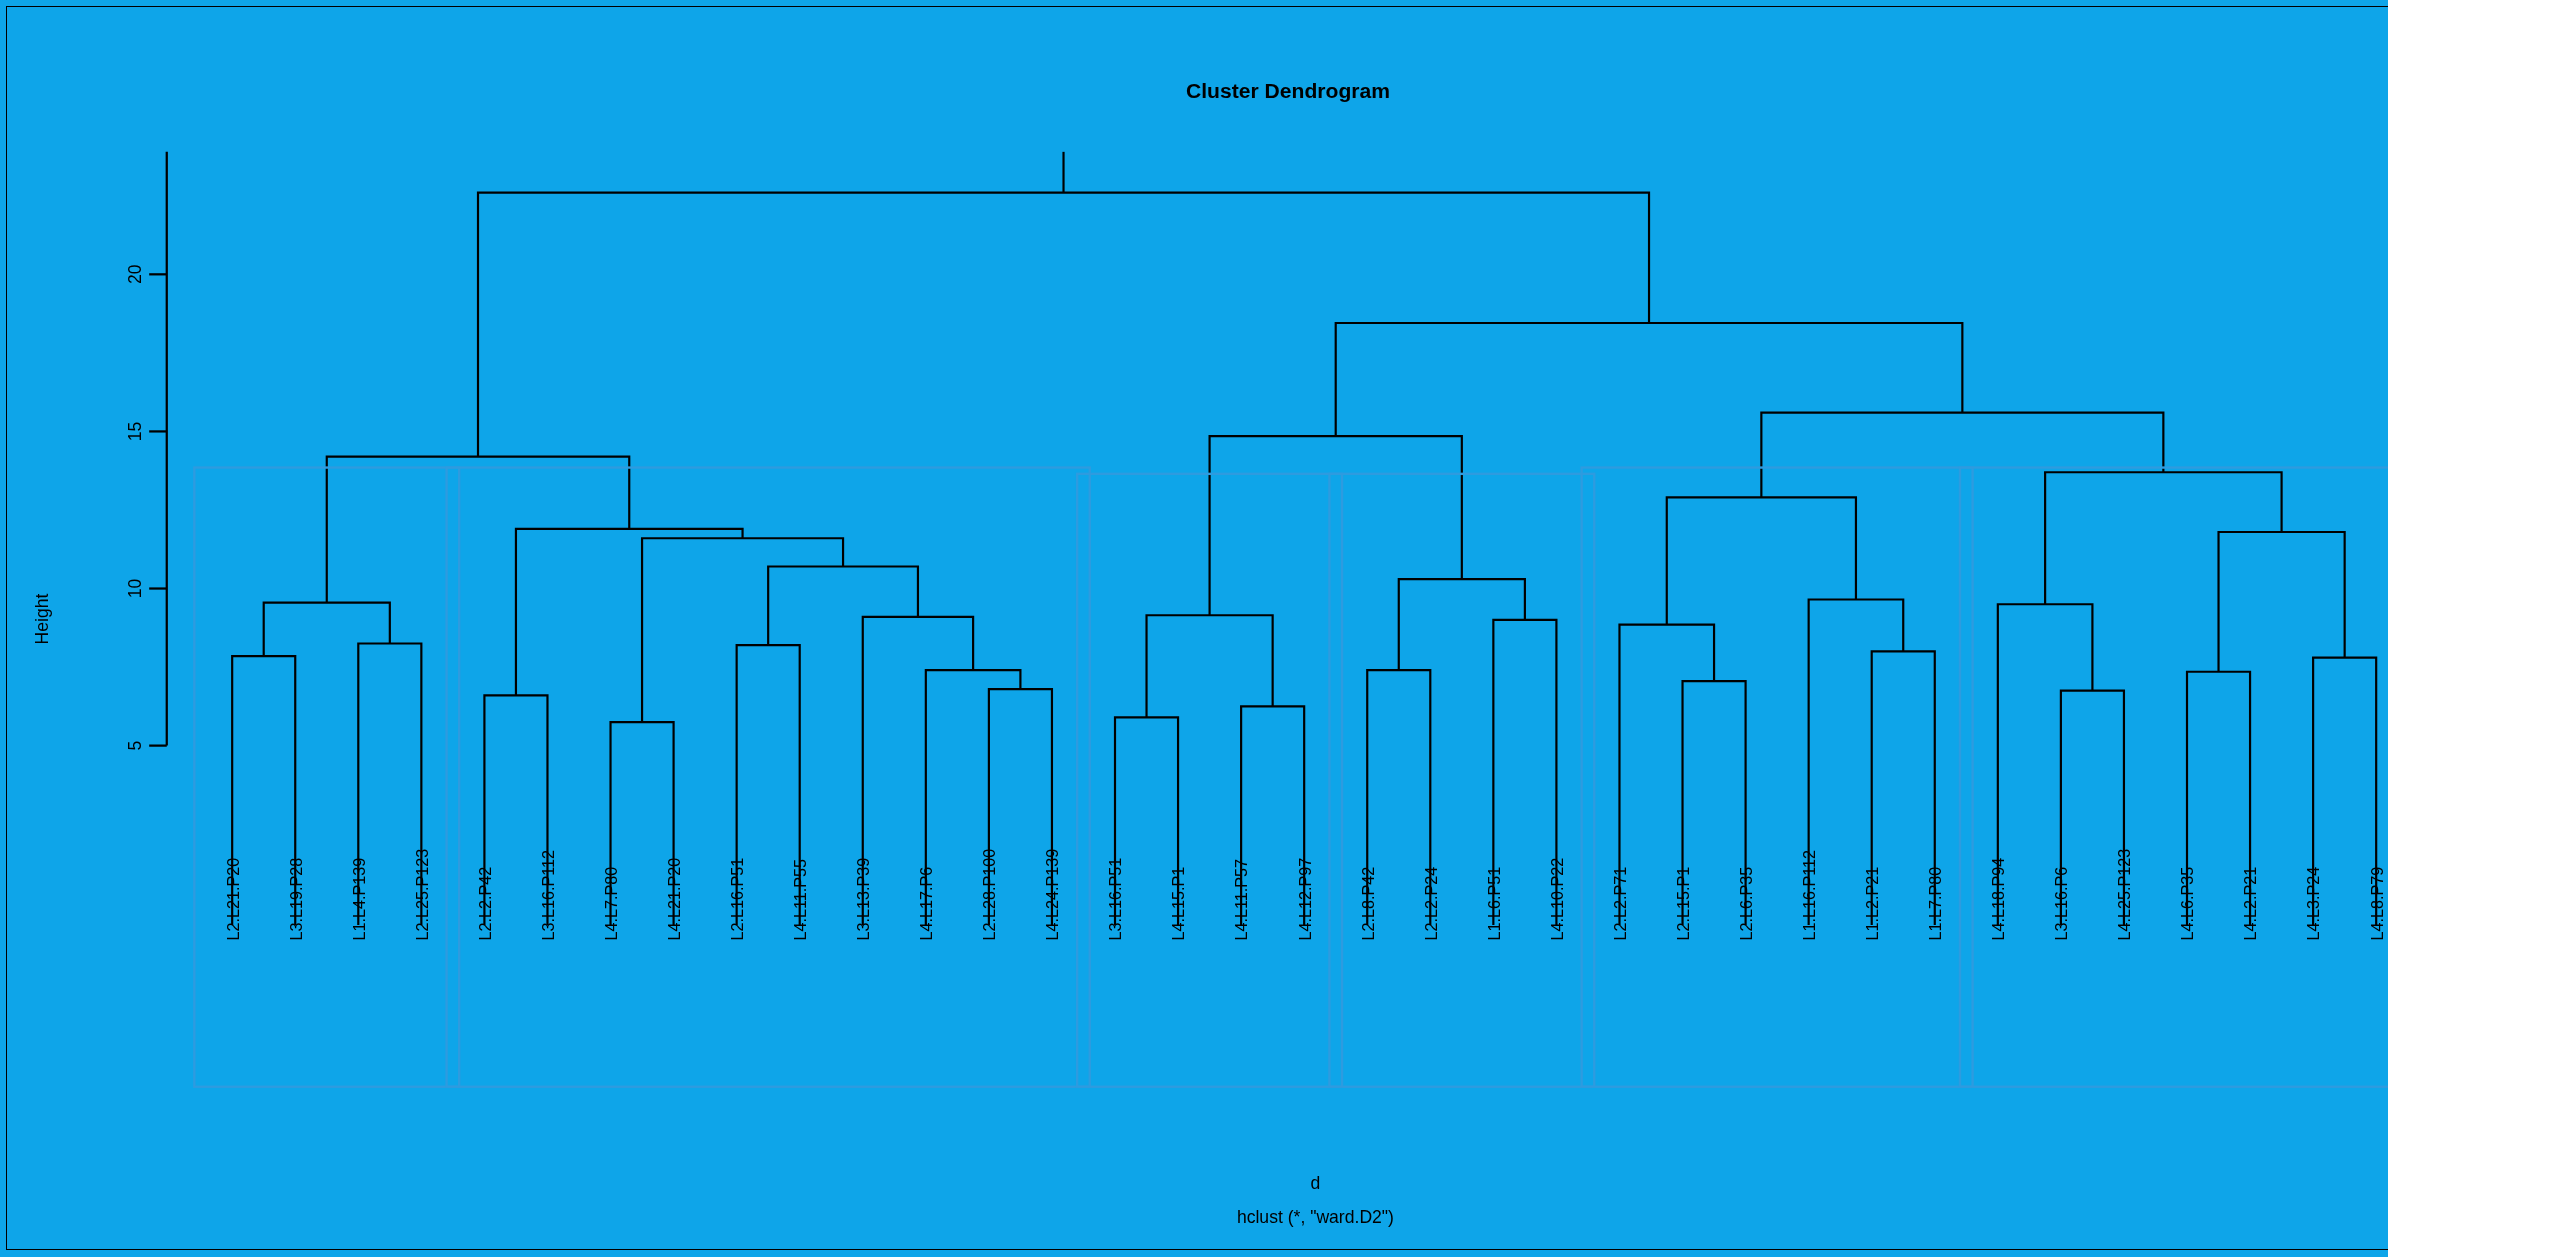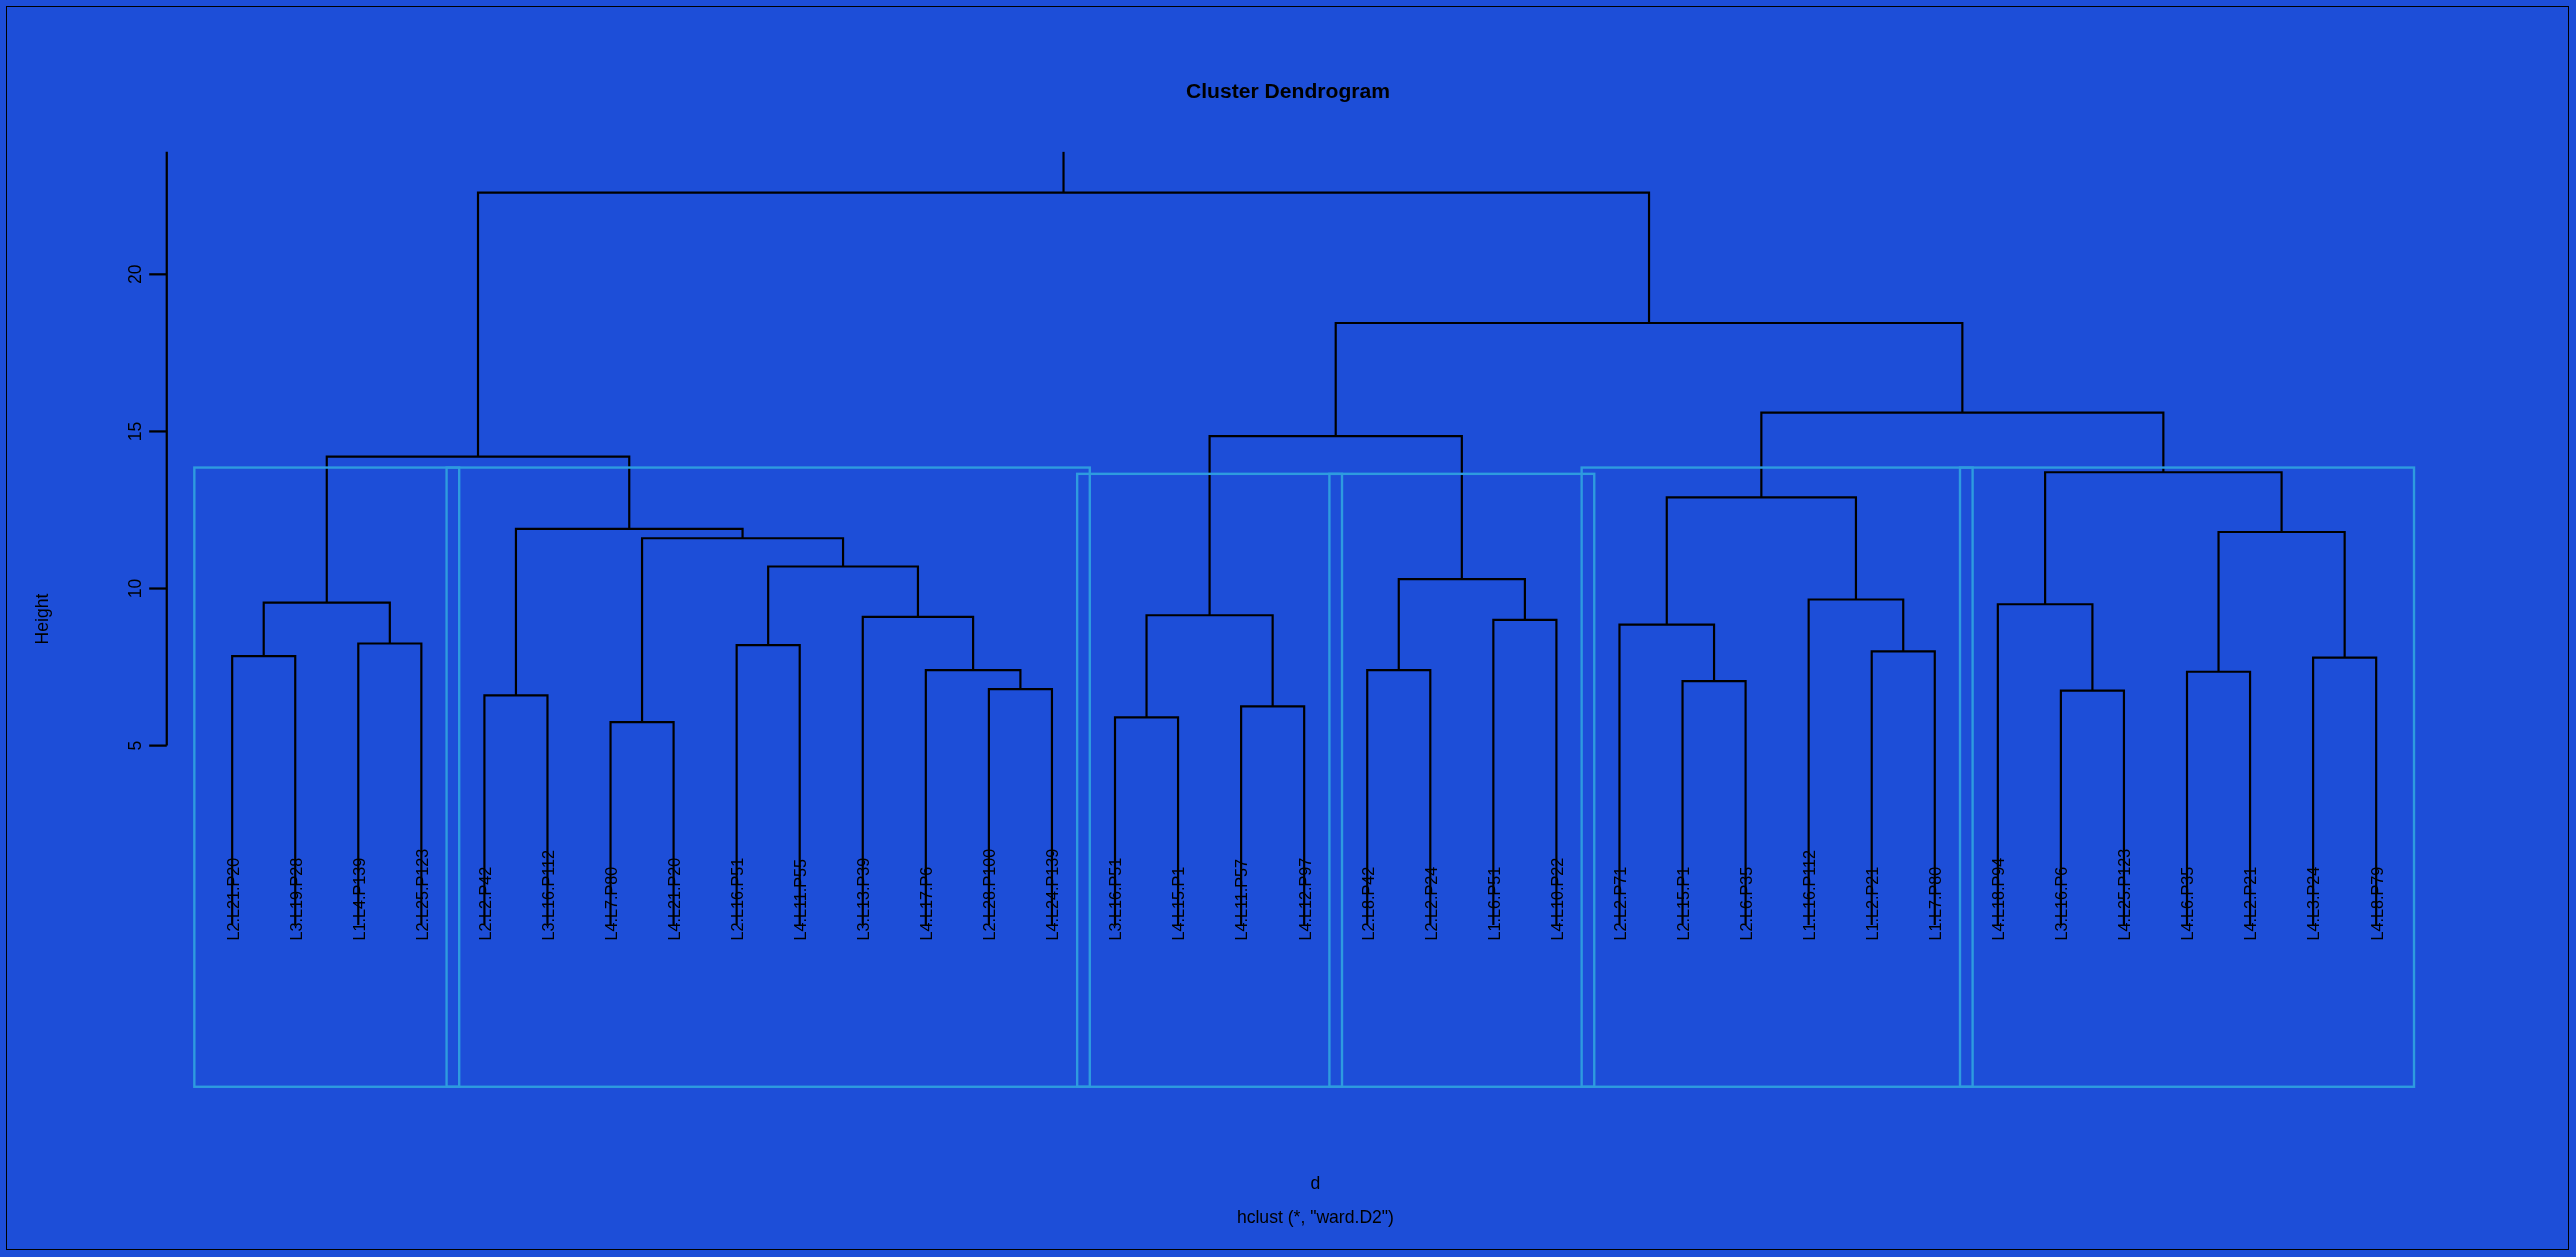--- a/index.html
+++ b/index.html
@@ -5,23 +5,23 @@
   html, body {
     margin: 0;
     padding: 0;
     background: #ffffff;
   }
   body {
     font-family: "Liberation Sans", sans-serif;
   }
   #plot-root {
     position: relative;
-    width: 2576px;
+    width: 2388px;
     height: 1257px;
-    background: #1d4ed8;
+    background: #0ea5e9;
     overflow: hidden;
   }
   .outer-frame {
     position: absolute;
     left: 5.6px;
     top: 5.6px;
     width: 2563px;
     height: 1244px;
     border: 1.4px solid #000000;
     box-sizing: border-box;

